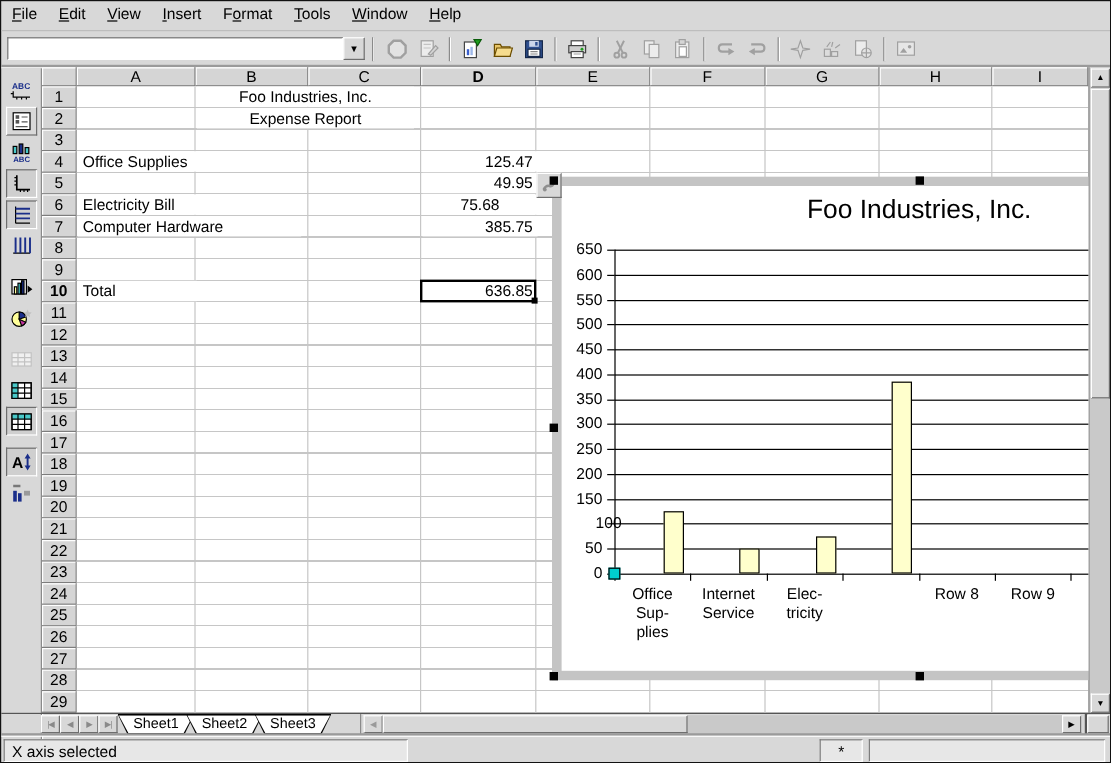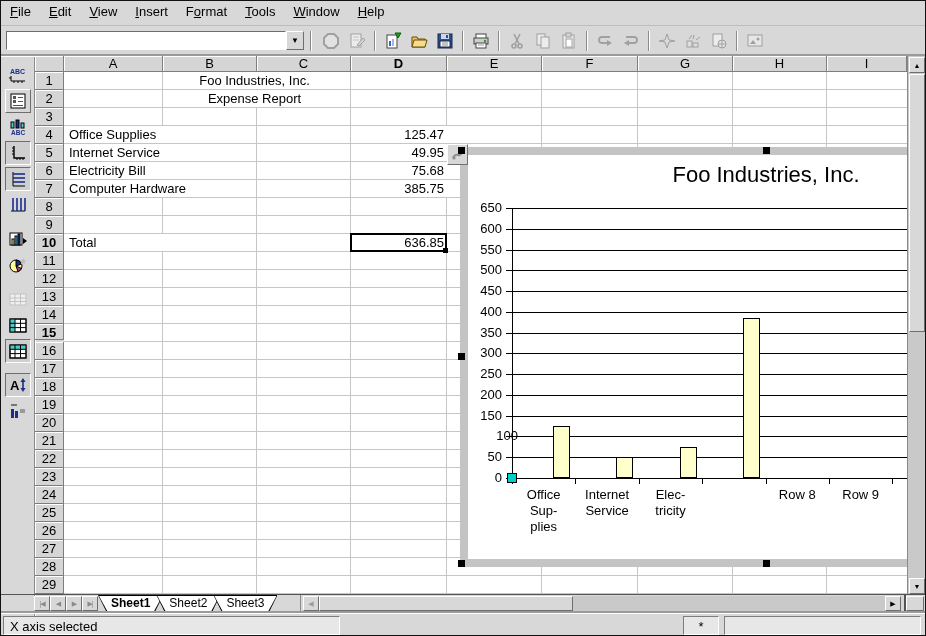--- a/index.html
+++ b/index.html
@@ -340,21 +340,21 @@
       <div class="hdrcell" style="position: absolute; left: 0px; top: 72px; width: 29px; height: 18px; line-height: 17px;">5</div>
       <div class="hdrcell" style="position: absolute; left: 0px; top: 90px; width: 29px; height: 18px; line-height: 17px;">6</div>
       <div class="hdrcell" style="position: absolute; left: 0px; top: 108px; width: 29px; height: 18px; line-height: 17px;">7</div>
       <div class="hdrcell" style="position: absolute; left: 0px; top: 126px; width: 29px; height: 18px; line-height: 17px;">8</div>
       <div class="hdrcell" style="position: absolute; left: 0px; top: 144px; width: 29px; height: 18px; line-height: 17px;">9</div>
       <div class="hdrcell" style="position: absolute; left: 0px; top: 162px; width: 29px; height: 18px; line-height: 17px; font-weight: bold;">10</div>
       <div class="hdrcell" style="position: absolute; left: 0px; top: 180px; width: 29px; height: 18px; line-height: 17px;">11</div>
       <div class="hdrcell" style="position: absolute; left: 0px; top: 198px; width: 29px; height: 18px; line-height: 17px;">12</div>
       <div class="hdrcell" style="position: absolute; left: 0px; top: 216px; width: 29px; height: 18px; line-height: 17px;">13</div>
       <div class="hdrcell" style="position: absolute; left: 0px; top: 234px; width: 29px; height: 18px; line-height: 17px;">14</div>
-      <div class="hdrcell" style="position: absolute; left: 0px; top: 252px; width: 29px; height: 16px; line-height: 17px; font-weight: bold;">15</div>
+      <div class="hdrcell" style="position: absolute; left: 0px; top: 252px; width: 29px; height: 16px; line-height: 17px;">15</div>
       <div class="hdrcell" style="position: absolute; left: 0px; top: 270px; width: 29px; height: 18px; line-height: 17px;">16</div>
       <div class="hdrcell" style="position: absolute; left: 0px; top: 288px; width: 29px; height: 18px; line-height: 17px;">17</div>
       <div class="hdrcell" style="position: absolute; left: 0px; top: 306px; width: 29px; height: 18px; line-height: 17px;">18</div>
       <div class="hdrcell" style="position: absolute; left: 0px; top: 324px; width: 29px; height: 18px; line-height: 17px;">19</div>
       <div class="hdrcell" style="position: absolute; left: 0px; top: 342px; width: 29px; height: 18px; line-height: 17px;">20</div>
       <div class="hdrcell" style="position: absolute; left: 0px; top: 360px; width: 29px; height: 18px; line-height: 17px;">21</div>
       <div class="hdrcell" style="position: absolute; left: 0px; top: 378px; width: 29px; height: 18px; line-height: 17px;">22</div>
       <div class="hdrcell" style="position: absolute; left: 0px; top: 396px; width: 29px; height: 18px; line-height: 17px;">23</div>
       <div class="hdrcell" style="position: absolute; left: 0px; top: 414px; width: 29px; height: 18px; line-height: 17px;">24</div>
       <div class="hdrcell" style="position: absolute; left: 0px; top: 432px; width: 29px; height: 18px; line-height: 17px;">25</div>
@@ -371,24 +371,23 @@
       <div class="vline" style="position: absolute; left: 286px; top: 0px; width: 1px; height: 522px;"></div>
       <div class="vline" style="position: absolute; left: 382px; top: 0px; width: 1px; height: 522px;"></div>
       <div class="vline" style="position: absolute; left: 477px; top: 0px; width: 1px; height: 522px;"></div>
       <div class="vline" style="position: absolute; left: 573px; top: 0px; width: 1px; height: 522px;"></div>
       <div class="vline" style="position: absolute; left: 668px; top: 0px; width: 1px; height: 522px;"></div>
       <div class="vline" style="position: absolute; left: 762px; top: 0px; width: 1px; height: 522px;"></div>
       <div class="cellTxt" style="position: absolute; left: 100px; top: 0px; width: 181px; text-align: center; padding: 0px 4px; box-sizing: border-box;">Foo Industries, Inc.</div>
       <div class="cellTxt" style="position: absolute; left: 1px; top: 54px; width: 186px; text-align: left; padding: 0px 4px; box-sizing: border-box;">Office Supplies</div>
       <div class="cellTxt" style="position: absolute; left: 100px; top: 18px; width: 181px; text-align: center; padding: 0px 4px; box-sizing: border-box;">Expense Report</div>
       <div class="cellTxt" style="position: absolute; left: 288px; top: 54px; width: 96px; text-align: right; padding: 0px 4px; box-sizing: border-box;">125.47</div>
-      <div class="cellTxt" style="position: absolute; left: 1px; top: 72px; width: 186px; text-align: left; padding: 0px 4px; box-sizing: border-box;">Internet Service</div>
       <div class="cellTxt" style="position: absolute; left: 288px; top: 72px; width: 96px; text-align: right; padding: 0px 4px; box-sizing: border-box;">49.95</div>
       <div class="cellTxt" style="position: absolute; left: 1px; top: 90px; width: 186px; text-align: left; padding: 0px 4px; box-sizing: border-box;">Electricity Bill</div>
-      <div class="cellTxt" style="position: absolute; left: 288px; top: 90px; width: 96px; text-align: right; padding: 0px 4px; box-sizing: border-box;">75.68</div>
+      <div class="cellTxt" style="position: absolute; left: 288px; top: 90px; width: 96px; text-align: center; padding: 0px 4px; box-sizing: border-box;">75.68</div>
       <div class="cellTxt" style="position: absolute; left: 1px; top: 108px; width: 186px; text-align: left; padding: 0px 4px; box-sizing: border-box;">Computer Hardware</div>
       <div class="cellTxt" style="position: absolute; left: 288px; top: 108px; width: 96px; text-align: right; padding: 0px 4px; box-sizing: border-box;">385.75</div>
       <div class="cellTxt" style="position: absolute; left: 1px; top: 162px; width: 99px; text-align: left; padding: 0px 4px; box-sizing: border-box;">Total</div>
       <div class="cellTxt" style="position: absolute; left: 288px; top: 162px; width: 96px; text-align: right; padding: 0px 4px; box-sizing: border-box;">636.85</div>
       <div style="position: absolute; left: 286px; top: 161px; width: 97px; height: 19px; border: 2px solid rgb(0, 0, 0); box-sizing: border-box; z-index: 4;">
         <div style="position: absolute; right: -3px; bottom: -3px; width: 5px; height: 5px; background: rgb(0, 0, 0);"></div>
       </div>
     </div>
 
   <div class="abs" id="chartwrap" style="left:459px;top:146px;width:447px;height:420px;overflow:hidden;z-index:5;">
@@ -481,21 +480,21 @@
 
   <div class="abs" style="left:0;top:593px;width:924px;height:18px;border-top:1px solid #555;box-sizing:border-box;">
     <div class="abs" id="tabnav" style="left:33px;top:1px;display:flex;">
         <span class="raised ctr" style="width: 16px; height: 15px; font-size: 7px; color: rgb(138, 138, 138); letter-spacing: -1px;">|◀</span>
         <span class="raised ctr" style="width: 16px; height: 15px; font-size: 7px; color: rgb(138, 138, 138); letter-spacing: -1px;">◀</span>
         <span class="raised ctr" style="width: 16px; height: 15px; font-size: 7px; color: rgb(138, 138, 138); letter-spacing: -1px;">▶</span>
         <span class="raised ctr" style="width: 16px; height: 15px; font-size: 7px; color: rgb(138, 138, 138); letter-spacing: -1px;">▶|</span>
       </div>
     <div class="abs" id="tabs" style="left:97px;top:0;display:flex;">
         <div class="tab">
-          <span style="font-weight: bold;">Sheet1</span>
+          <span style="font-weight: normal;">Sheet1</span>
         </div>
         <div class="tab">
           <span>Sheet2</span>
         </div>
         <div class="tab">
           <span>Sheet3</span>
         </div>
       </div>
     <div class="abs" style="left:299px;top:0;width:1px;height:17px;background:#8a8a8a;"></div>
     <div class="abs raised ctr" style="left:302px;top:1px;width:16px;height:15px;font-size:7px;color:#9a9a9a;">◀</div>

